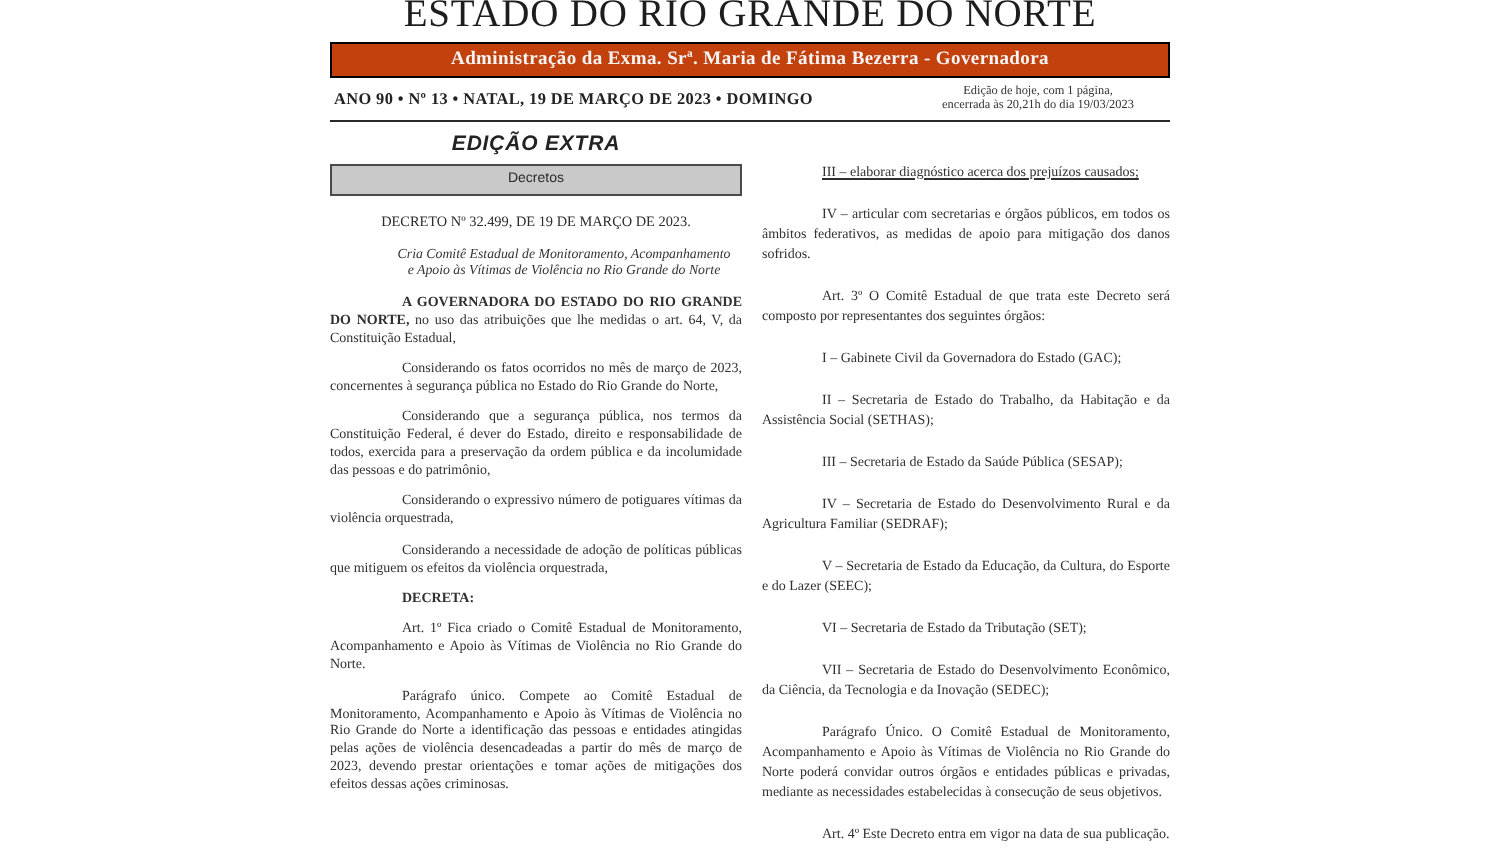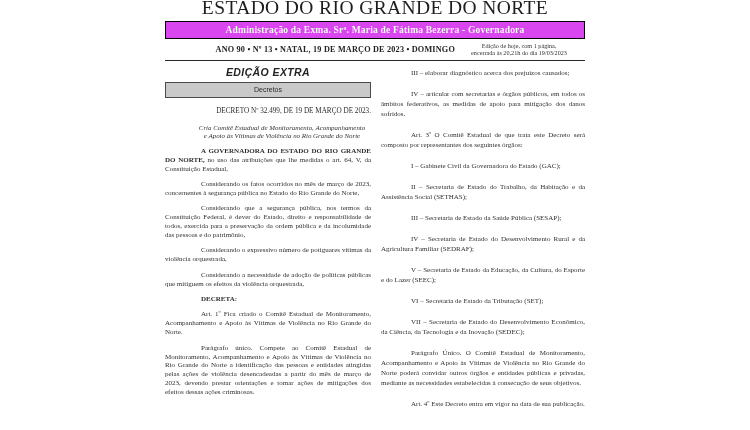--- a/index.html
+++ b/index.html
@@ -18,39 +18,39 @@
     margin-top: -3px;
     text-align: center;
     font-size: 19.5px;
     letter-spacing: 0.4px;
     color: #1d1d1d;
     white-space: nowrap;
     font-family: "Liberation Serif", serif;
   }
   .admin-bar {
     margin-top: 2px;
-    background: #d946ef;
+    background: #c2410c;
     color: #f5f5f5;
     text-align: center;
     font-size: 9.5px;
     font-weight: bold;
     padding: 2.5px 0 3px;
     letter-spacing: 0.2px;
     border: 1px solid #000;
   }
   .issue-line {
     display: flex;
     justify-content: space-between;
     align-items: center;
     margin-top: 3px;
     padding: 0 2px;
   }
   .issue-info {
     flex: 1;
-    text-align: right;
+    text-align: left;
     font-weight: bold;
     font-size: 8.2px;
     letter-spacing: 0.2px;
     color: #222;
     white-space: nowrap;
   }
   .edition-note {
     width: 128px;
     text-align: center;
     font-size: 6.2px;
@@ -98,40 +98,40 @@
     line-height: 8.9px;
     text-align: justify;
     text-indent: 36px;
     margin-top: 6.5px;
     color: #303030;
   }
   p.decree-heading {
     font-size: 7.2px;
     margin-top: 9px;
     text-indent: 0;
-    text-align: right;
+    text-align: center;
     color: #2b2b2b;
   }
   p.ementa {
     font-style: italic;
     font-size: 6.9px;
     line-height: 8.3px;
     text-align: center;
     margin: 8px 4px 0 32px;
     color: #333;
   }
   .bold { font-weight: bold; }
 
   
   .col-right p.body {
     line-height: 10px;
     text-indent: 30px;
     margin-top: 11px;
   }
-  .col-right p.body.first { margin-top: 4px; }
+  .col-right p.body.first { margin-top: 17px; text-decoration: underline; }
 </style>
 </head>
 <body>
 
 <div class="page">
 
   <div class="masthead-title">ESTADO DO RIO GRANDE DO NORTE</div>
 
   <div class="admin-bar">Administração da Exma. Srª. Maria de Fátima Bezerra - Governadora</div>
 

